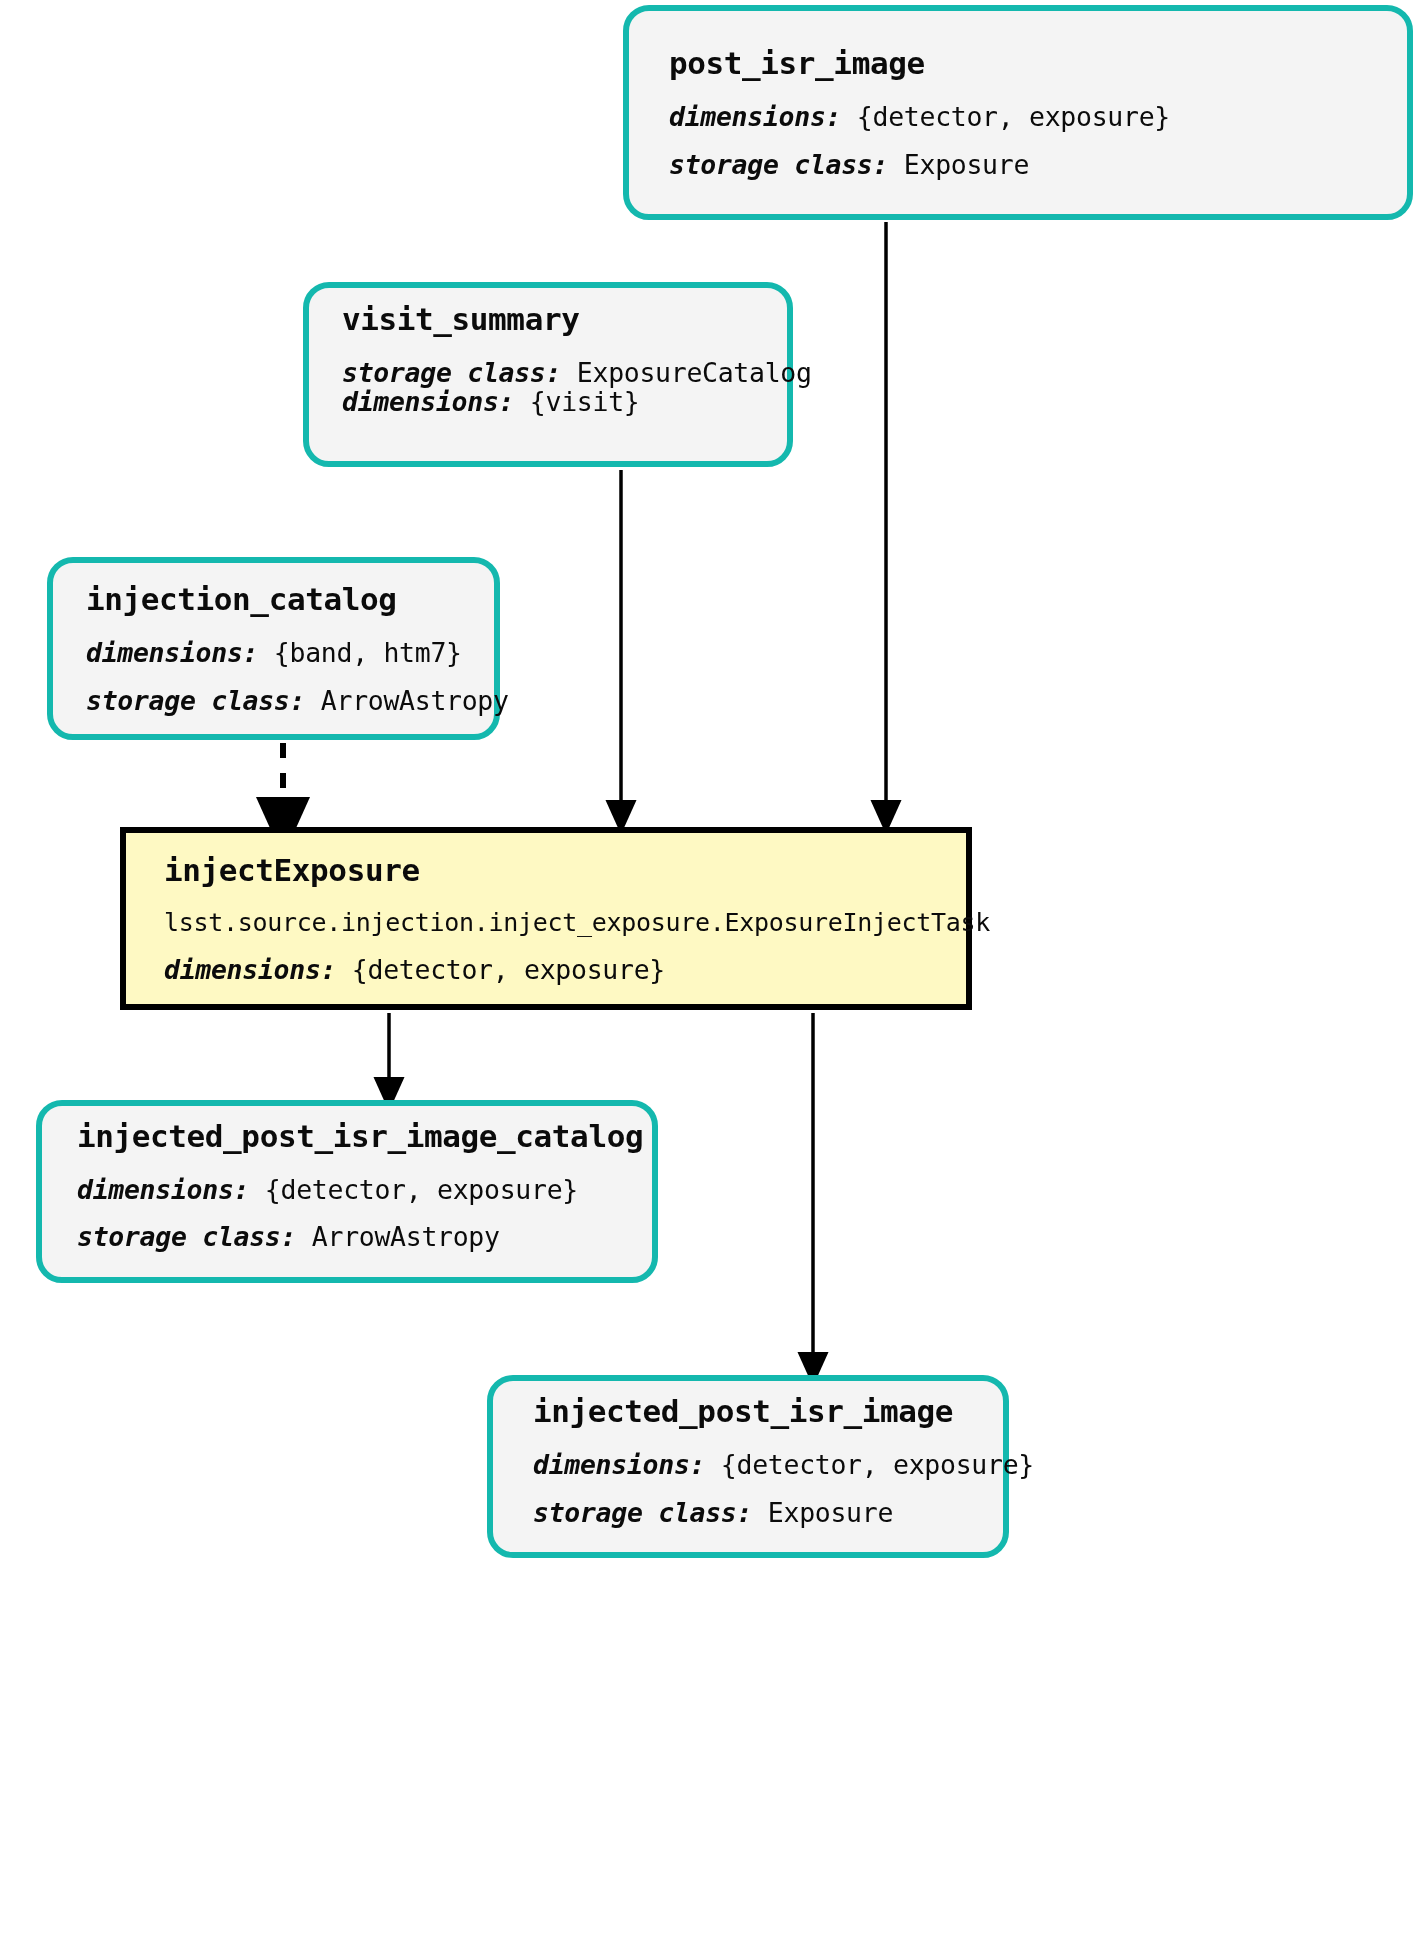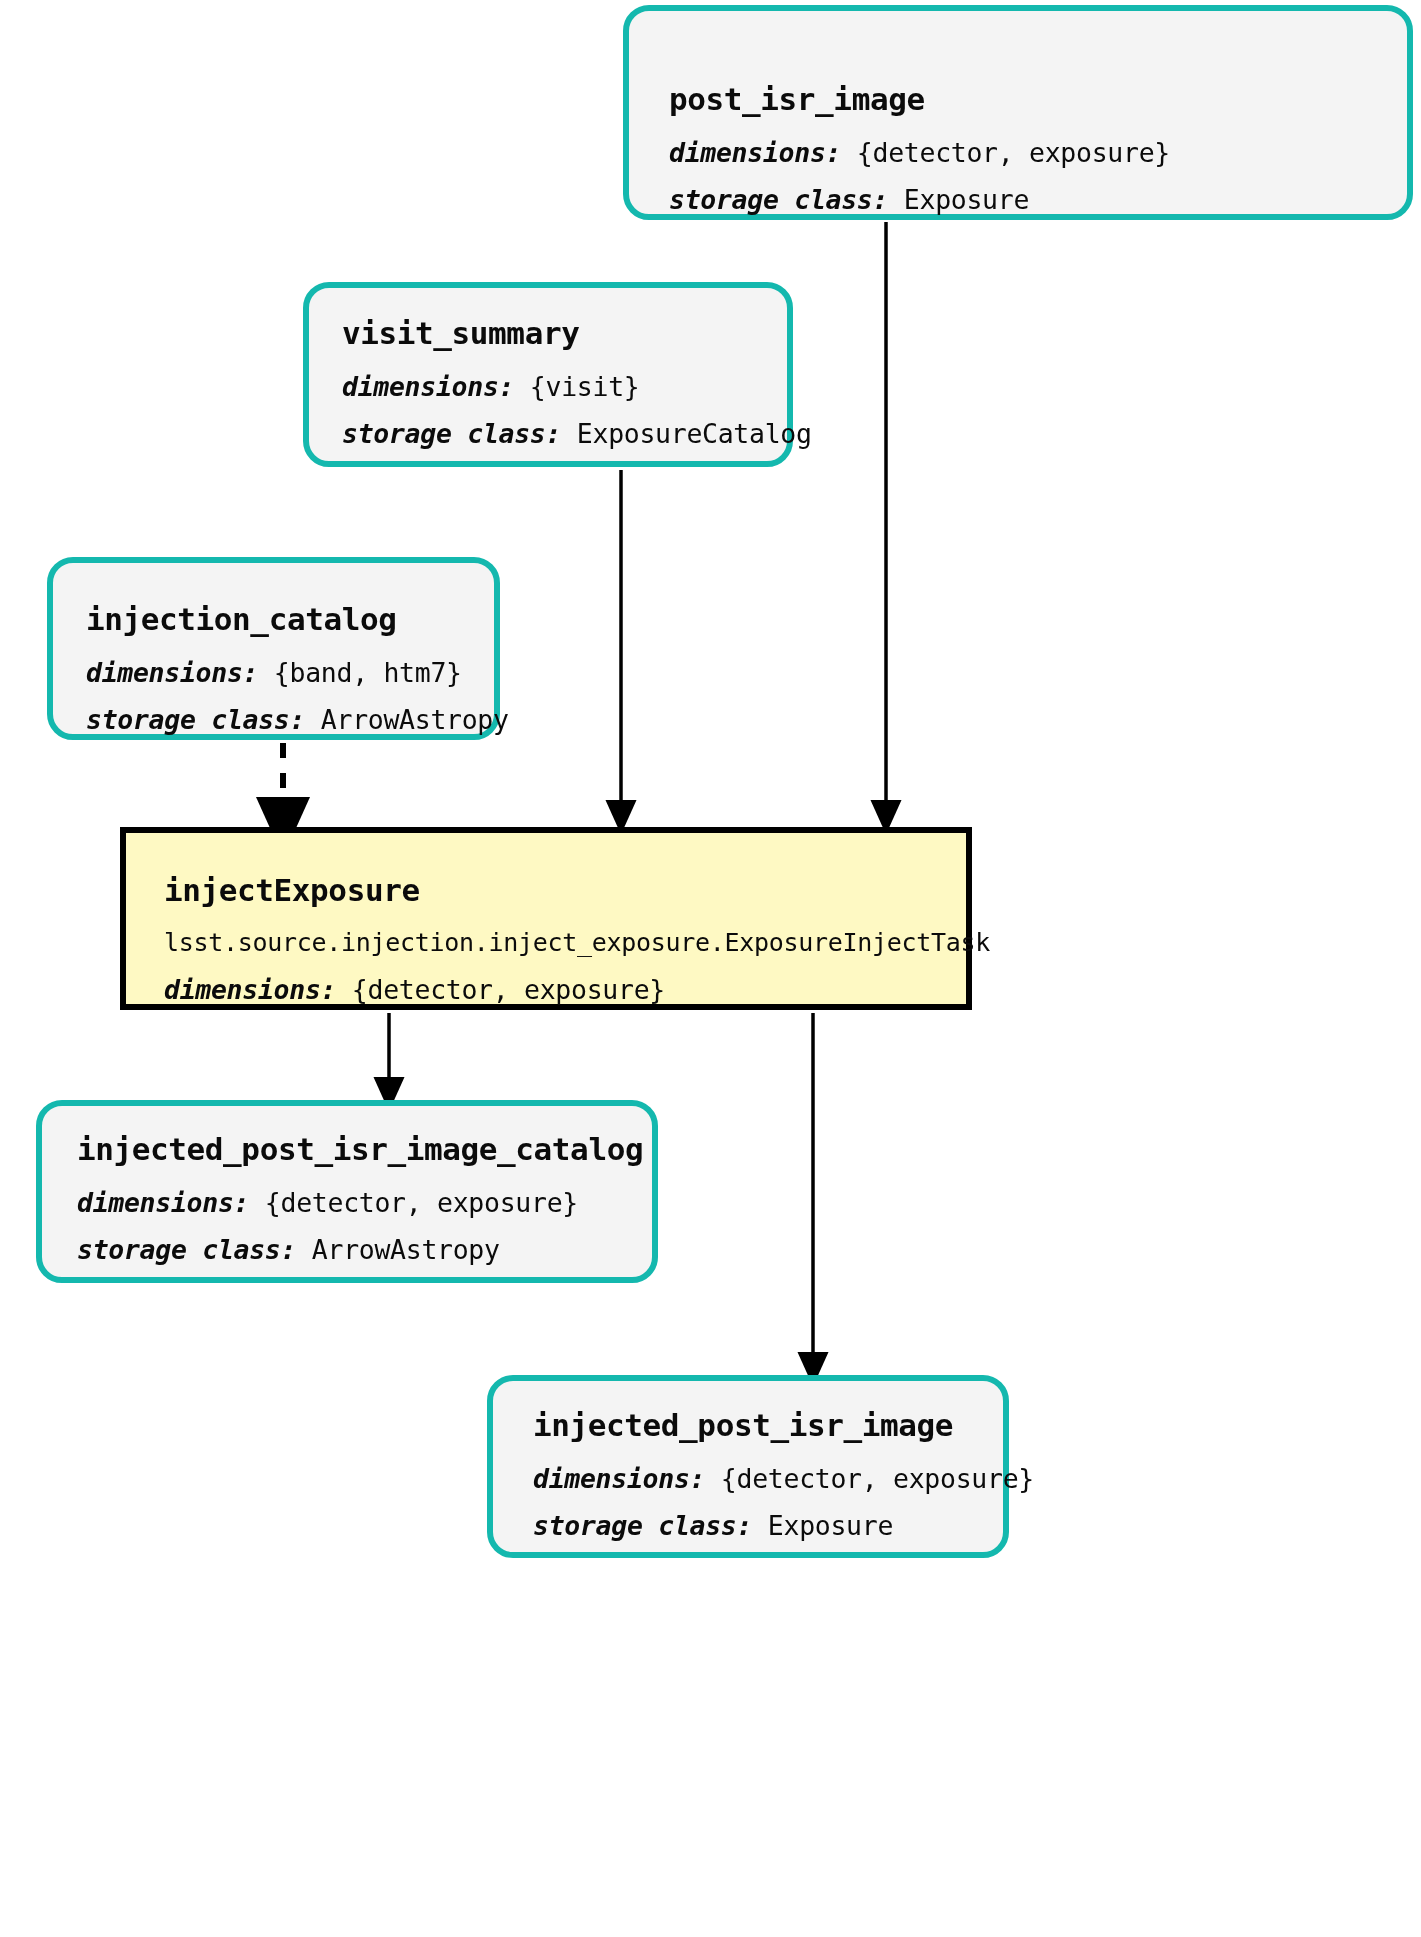--- a/index.html
+++ b/index.html
@@ -27,21 +27,21 @@
     top: 0;
     width: 1421px;
     height: 1937px;
     pointer-events: none;
   }
   .node {
     position: absolute;
     box-sizing: border-box;
     display: flex;
     flex-direction: column;
-    justify-content: flex-end;
+    justify-content: center;
   }
   .node.dataset {
     background: #f4f4f4;
     border: 6px solid #14b8ae;
     border-radius: 26px;
   }
   .node.task {
     background: #fef9c3;
     border: 6px solid #000000;
     border-radius: 0px;
@@ -124,27 +124,27 @@
       <span class="val">{detector, exposure}</span>
     </div>
     <div class="node-line pad-last">
       <span class="lbl">storage class:</span>
       <span class="val">Exposure</span>
     </div>
   </div>
 
   <div class="node dataset" id="node-visit-summary">
     <div class="node-title pad-title">visit_summary</div>
+    <div class="node-line pad-last">
+      <span class="lbl">storage class:</span>
+      <span class="val">ExposureCatalog</span>
+    </div>
     <div class="node-line pad-line">
       <span class="lbl">dimensions:</span>
       <span class="val">{visit}</span>
-    </div>
-    <div class="node-line pad-last">
-      <span class="lbl">storage class:</span>
-      <span class="val">ExposureCatalog</span>
     </div>
   </div>
 
   <div class="node dataset" id="node-injection-catalog">
     <div class="node-title pad-title">injection_catalog</div>
     <div class="node-line pad-line">
       <span class="lbl">dimensions:</span>
       <span class="val">{band, htm7}</span>
     </div>
     <div class="node-line pad-last">

